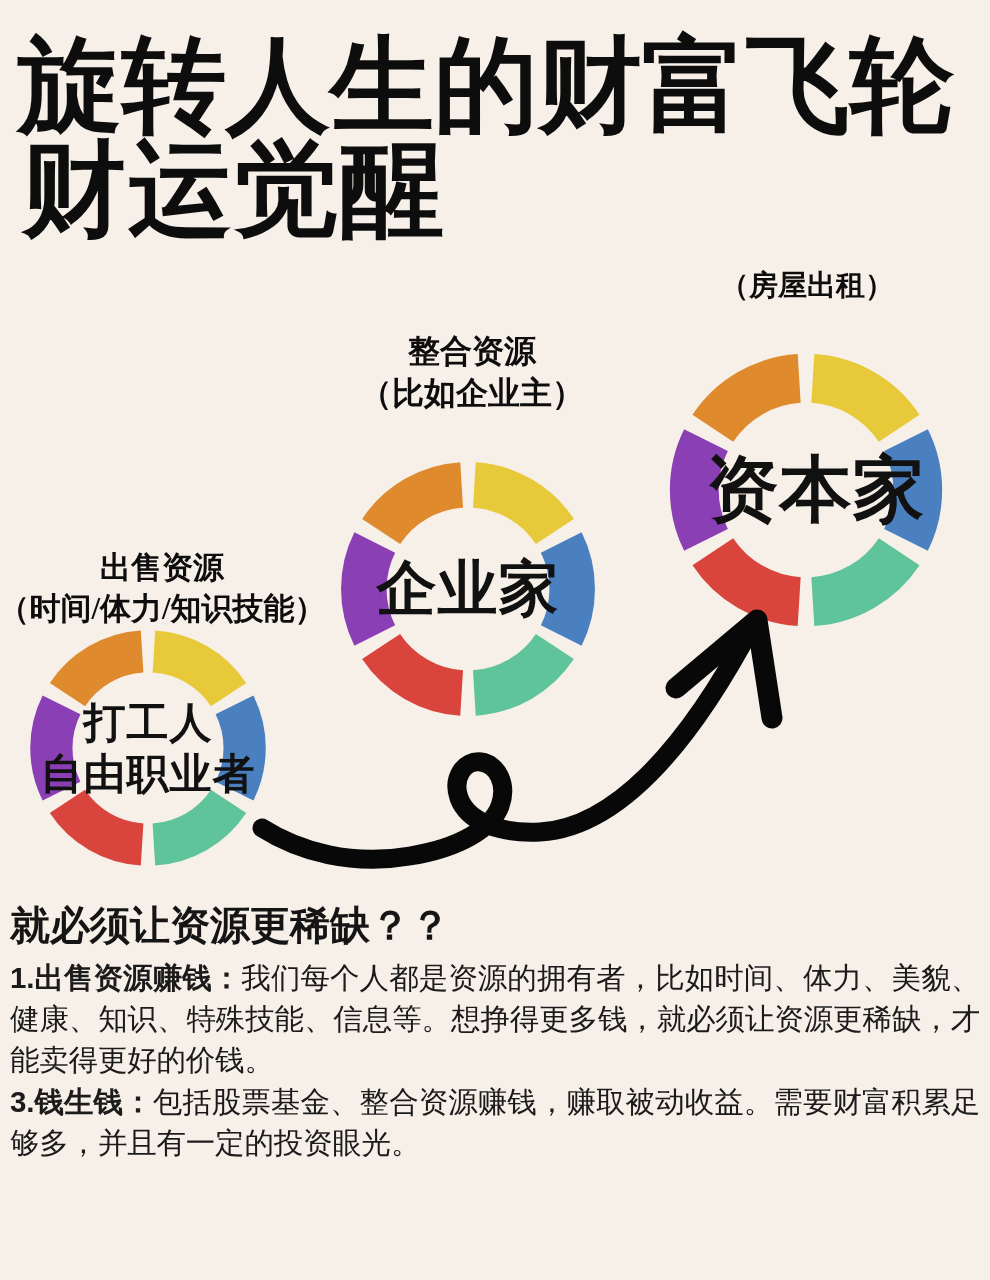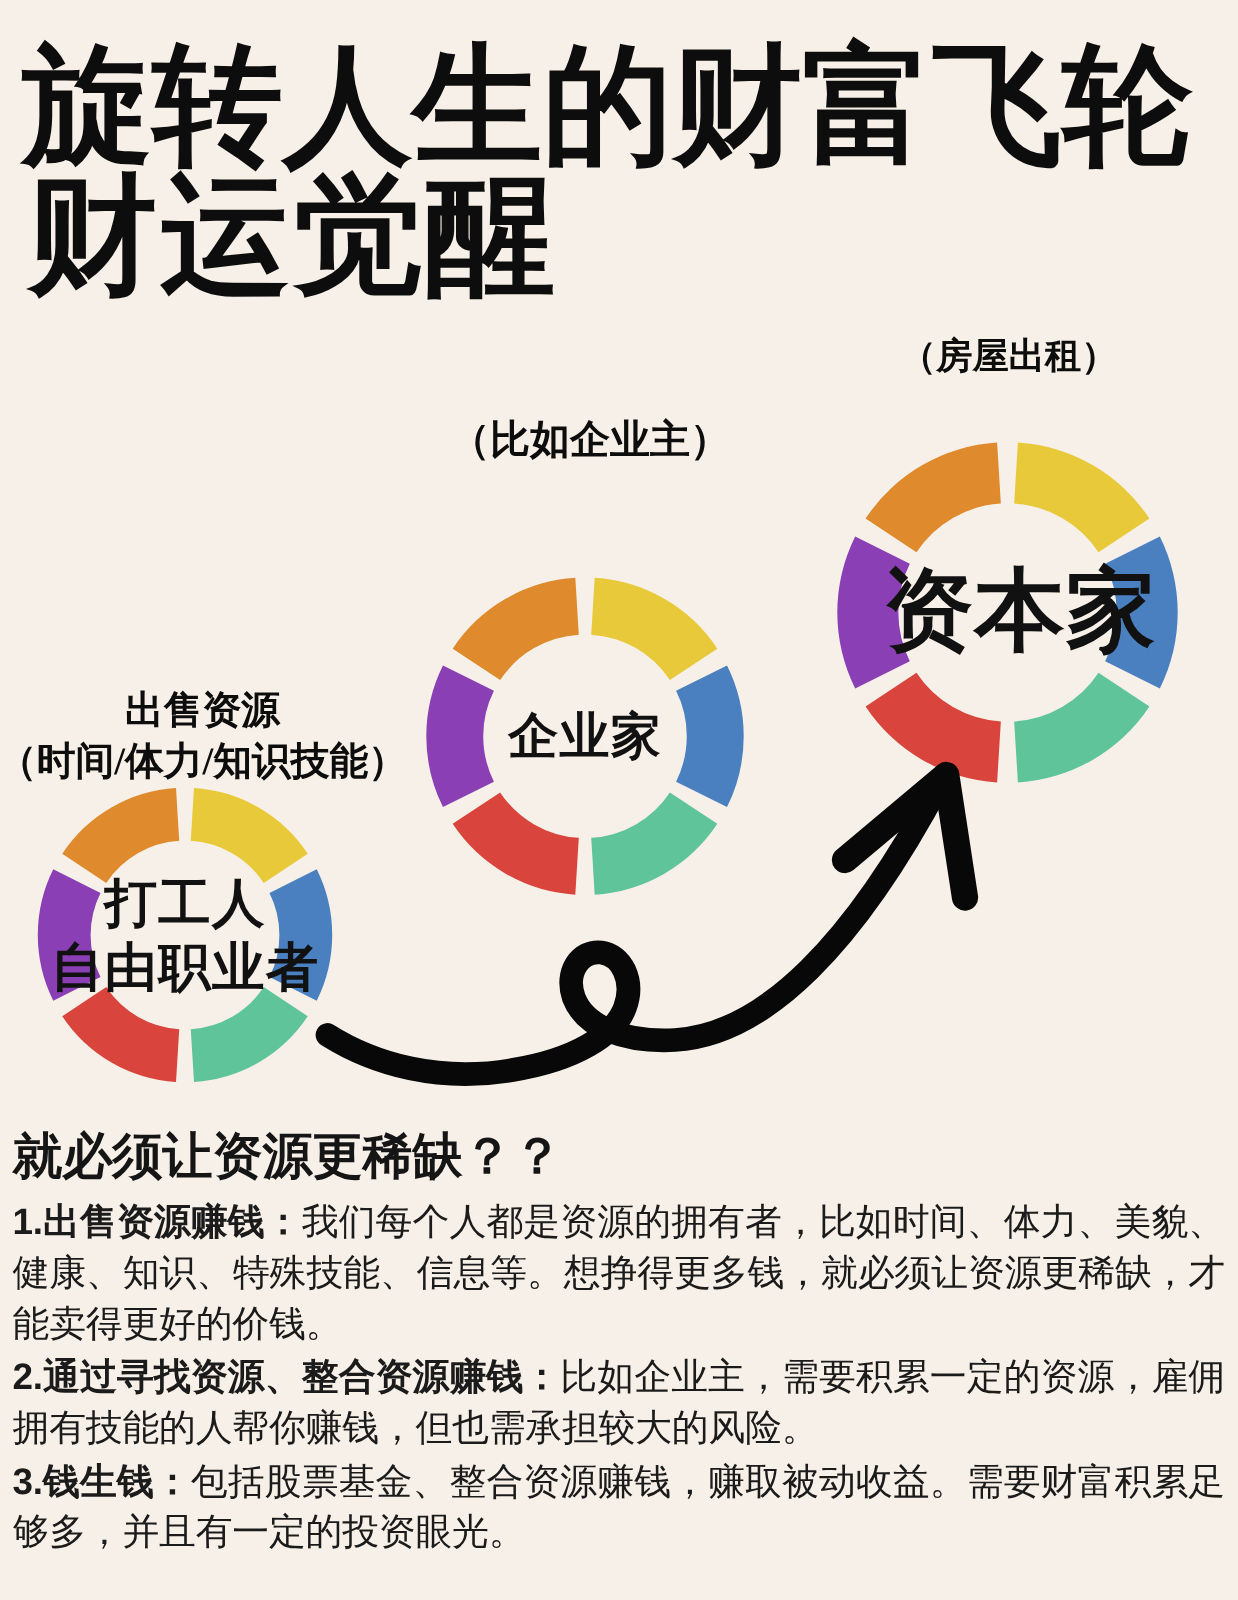--- a/index.html
+++ b/index.html
@@ -81,21 +81,21 @@
     font-family: "Liberation Sans", "DejaVu Sans", sans-serif;
     font-weight: bold;
     color: #111111;
     line-height: 1.22;
     letter-spacing: 1px;
   }
 
   #donut-1 { left: 20px;  top: 620px; width: 256px; height: 256px; }
   #donut-1 .ctr-line { font-size: 42px; }
   #donut-2 { left: 330px; top: 451px; width: 276px; height: 276px; }
-  #donut-2 .ctr-line { font-size: 40px; }
+  #donut-2 .ctr-line { font-size: 60px; }
   #donut-3 { left: 658px; top: 342px; width: 296px; height: 296px; }
   #donut-3 .ctr-line { font-size: 72px; margin-left: 20px; }
 
   
   #arrow-layer {
     position: absolute;
     left: 0; top: 0;
     width: 990px;
     height: 1280px;
     pointer-events: none;
@@ -139,20 +139,21 @@
     <div class="title-line title-line-2">旋转人生的财富飞轮</div>
     <div class="title-line title-line-1">财运觉醒</div>
   </div>
 
   <div class="donut-label" id="label-1">
     <span class="lbl-line">出售资源</span>
     <span class="lbl-line">（时间/体力/知识技能）</span>
   </div>
 
   <div class="donut-label" id="label-2">
+    <span class="lbl-line">整合资源</span>
     <span class="lbl-line">（比如企业主）</span>
   </div>
 
   <div class="donut-label" id="label-3">
     <span class="lbl-line">（房屋出租）</span>
   </div>
 
   <div class="donut" id="donut-1">
     <svg viewBox="0 0 200 200" width="256" height="256">
       <g class="ring">
@@ -211,18 +212,17 @@
              C 468 822, 500 834, 540 832
              C 612 828, 684 754, 752 626" fill="none" stroke="#080808" stroke-width="19" stroke-linecap="round" stroke-linejoin="round"></path>
     <path id="arrow-head" d="M 676 688 L 757 620 L 772 718" fill="none" stroke="#080808" stroke-width="21" stroke-linecap="round" stroke-linejoin="round"></path>
   </svg>
 
   <div class="body-block">
     <div class="body-heading">就必须让资源更稀缺？？</div>
 
     <p class="body-para"><span class="lead">1.出售资源赚钱：</span><span>我们每个人都是资源的拥有者，比如时间、体力、美貌、健康、知识、特殊技能、信息等。想挣得更多钱，就必须让资源更稀缺，才能卖得更好的价钱。</span></p>
 
-    <p class="body-para"><span class="lead">2.通过寻找资源、整合资源赚钱：</span><span>比如企业主，需要积累一定的资源，雇佣拥有技能的人帮你赚钱，但也需承担较大的风险。</span></p>
 
     <p class="body-para"><span class="lead">3.钱生钱：</span><span>包括股票基金、整合资源赚钱，赚取被动收益。需要财富积累足够多，并且有一定的投资眼光。</span></p>
   </div>
 
 </div>
 
 </body></html>

